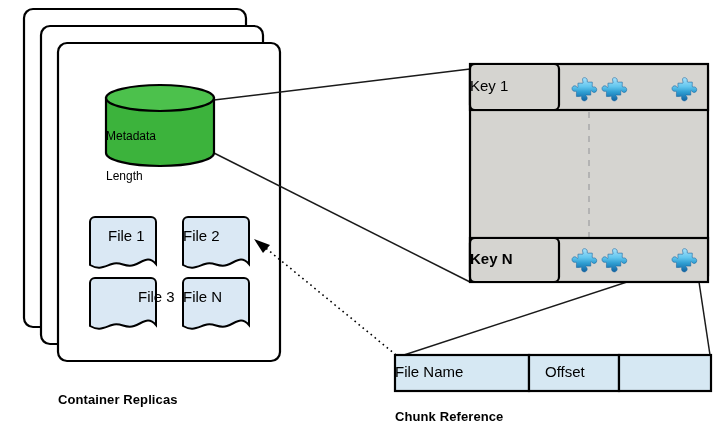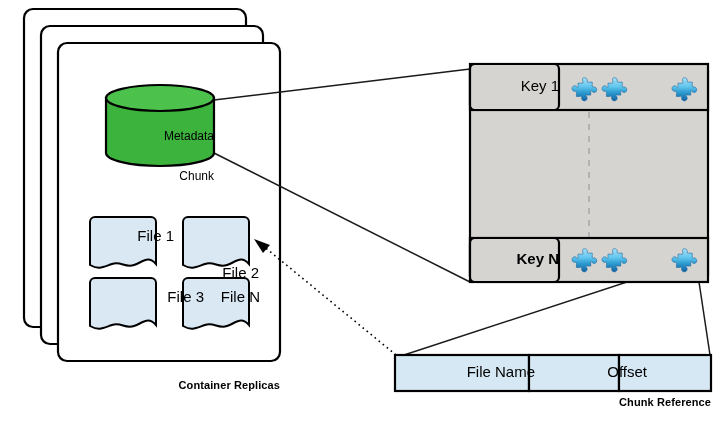--- a/index.html
+++ b/index.html
@@ -23,28 +23,29 @@
     top: 0;
     width: 720px;
     height: 424px;
     overflow: visible;
   }
   .lbl {
     position: absolute;
     font-family: "Liberation Sans", sans-serif;
     color: #000000;
     white-space: pre;
-    text-align: right;
+    text-align: left;
     line-height: 1.12;
     pointer-events: none;
   }
   .bold-caption {
     font-weight: bold;
-    font-size: 11px;
+    font-size: 13px;
     letter-spacing: 0.1px;
+    margin-top: 14px;
   }
   .cell-text {
     font-size: 15px;
   }
   .cyl-text {
     font-size: 12px;
   }
   .file-text {
     font-size: 15px;
   }
@@ -159,27 +160,27 @@
 
     <g>
       <rect x="395" y="355" width="134" height="36" fill="#d6e8f3" stroke="#000000" stroke-width="2.2"></rect>
       <rect x="529" y="355" width="90" height="36" fill="#d6e8f3" stroke="#000000" stroke-width="2.2"></rect>
       <rect x="619" y="355" width="92" height="36" fill="#d6e8f3" stroke="#000000" stroke-width="2.2"></rect>
     </g>
   </svg>
 
   <div class="lbl cyl-text" style="left:106px; top:103px; width:108px;">
     <div>Metadata</div>
-    <div>Chunk</div>
+    <div>Length</div>
   </div>
 
   <div class="lbl file-text" style="left:90px; top:228px; width:66px;margin-left:18px;">File 1</div>
-  <div class="lbl file-text" style="left:183px; top:228px; width:76px;margin-top:37px;">File 2</div>
+  <div class="lbl file-text" style="left:183px; top:228px; width:76px;">File 2</div>
   <div class="lbl file-text" style="left:90px; top:289px; width:66px;margin-left:48px;">File 3</div>
-  <div class="lbl file-text" style="left:183px; top:289px; width:57px;padding-left:20px;">File N</div>
+  <div class="lbl file-text" style="left:183px; top:289px; width:57px;">File N</div>
 
   <div class="lbl bold-caption" style="left:58px; top:379px; width:222px;">Container Replicas</div>
 
   <div class="lbl cell-text" style="left:470px; top:78px; width:89px;">Key 1</div>
   <div class="lbl cell-text" style="left:470px; top:251px; width:89px;font-weight:bold;">Key N</div>
 
   <div class="lbl cell-text" style="left:395px; top:364px; width:140px;">File Name</div>
   <div class="lbl cell-text" style="left:545px; top:364px; width:102px;">Offset</div>
 
   <div class="lbl bold-caption" style="left:395px; top:396px; width:316px;">Chunk Reference</div>

